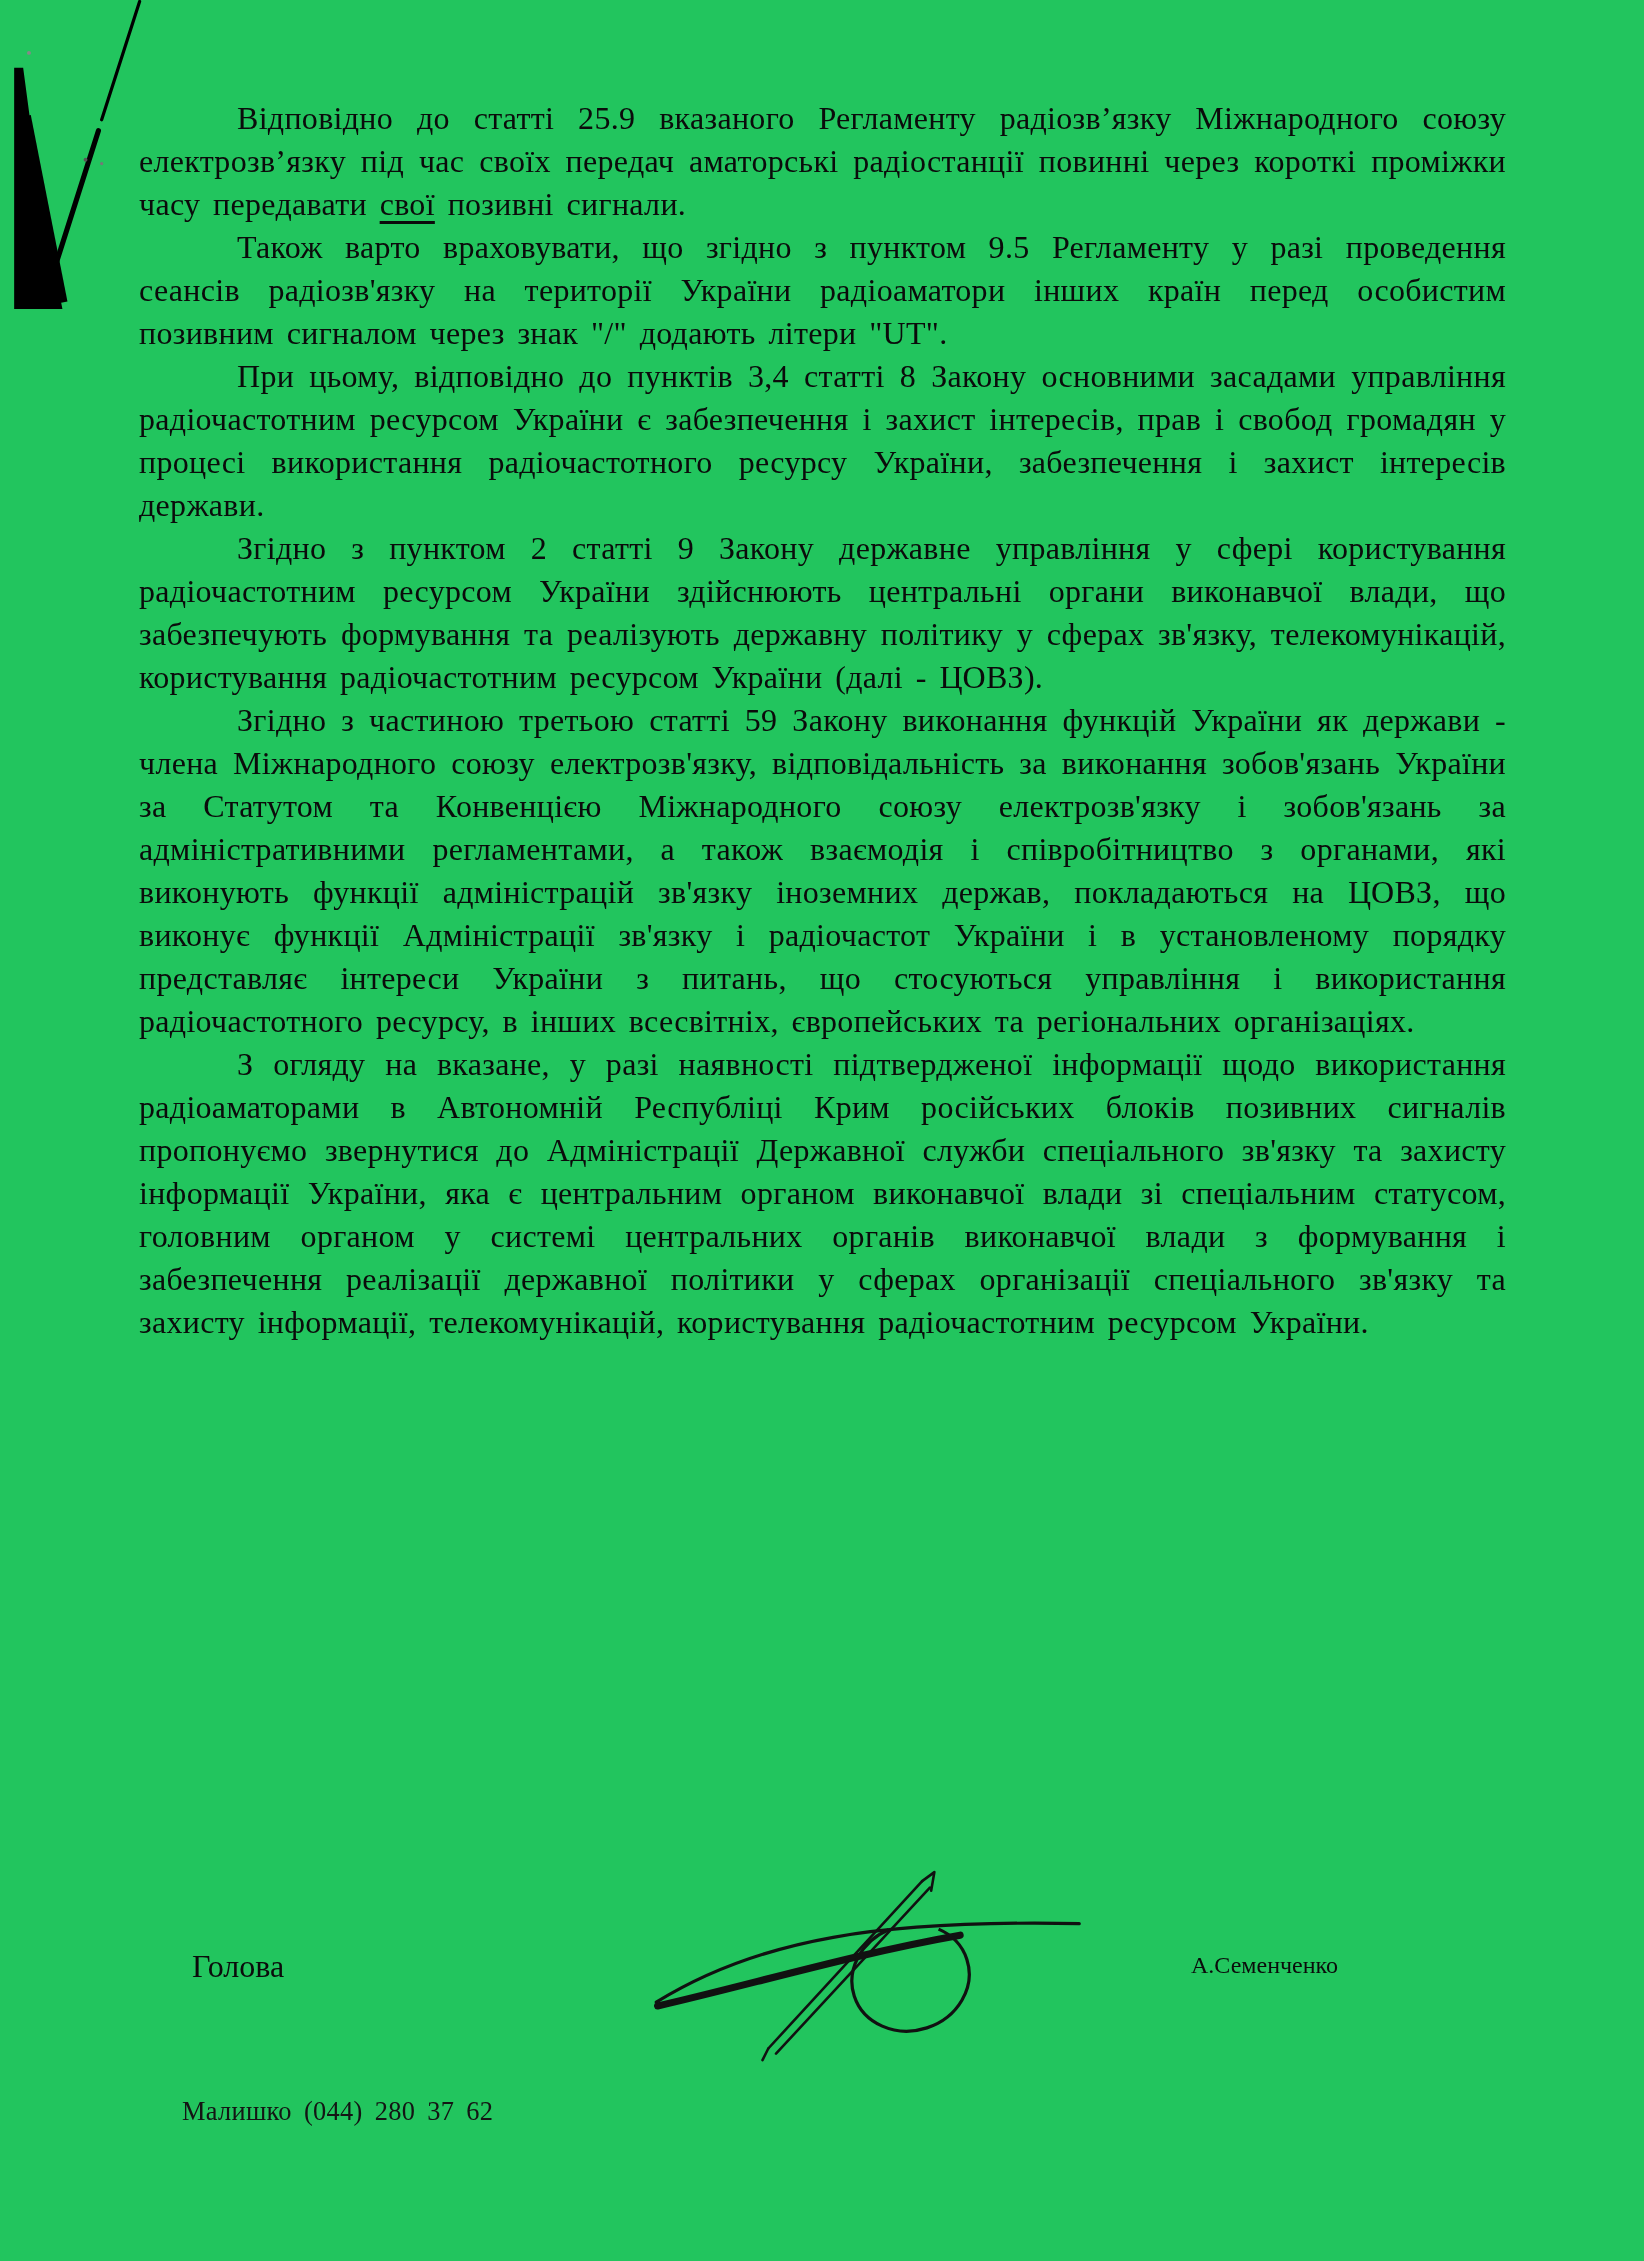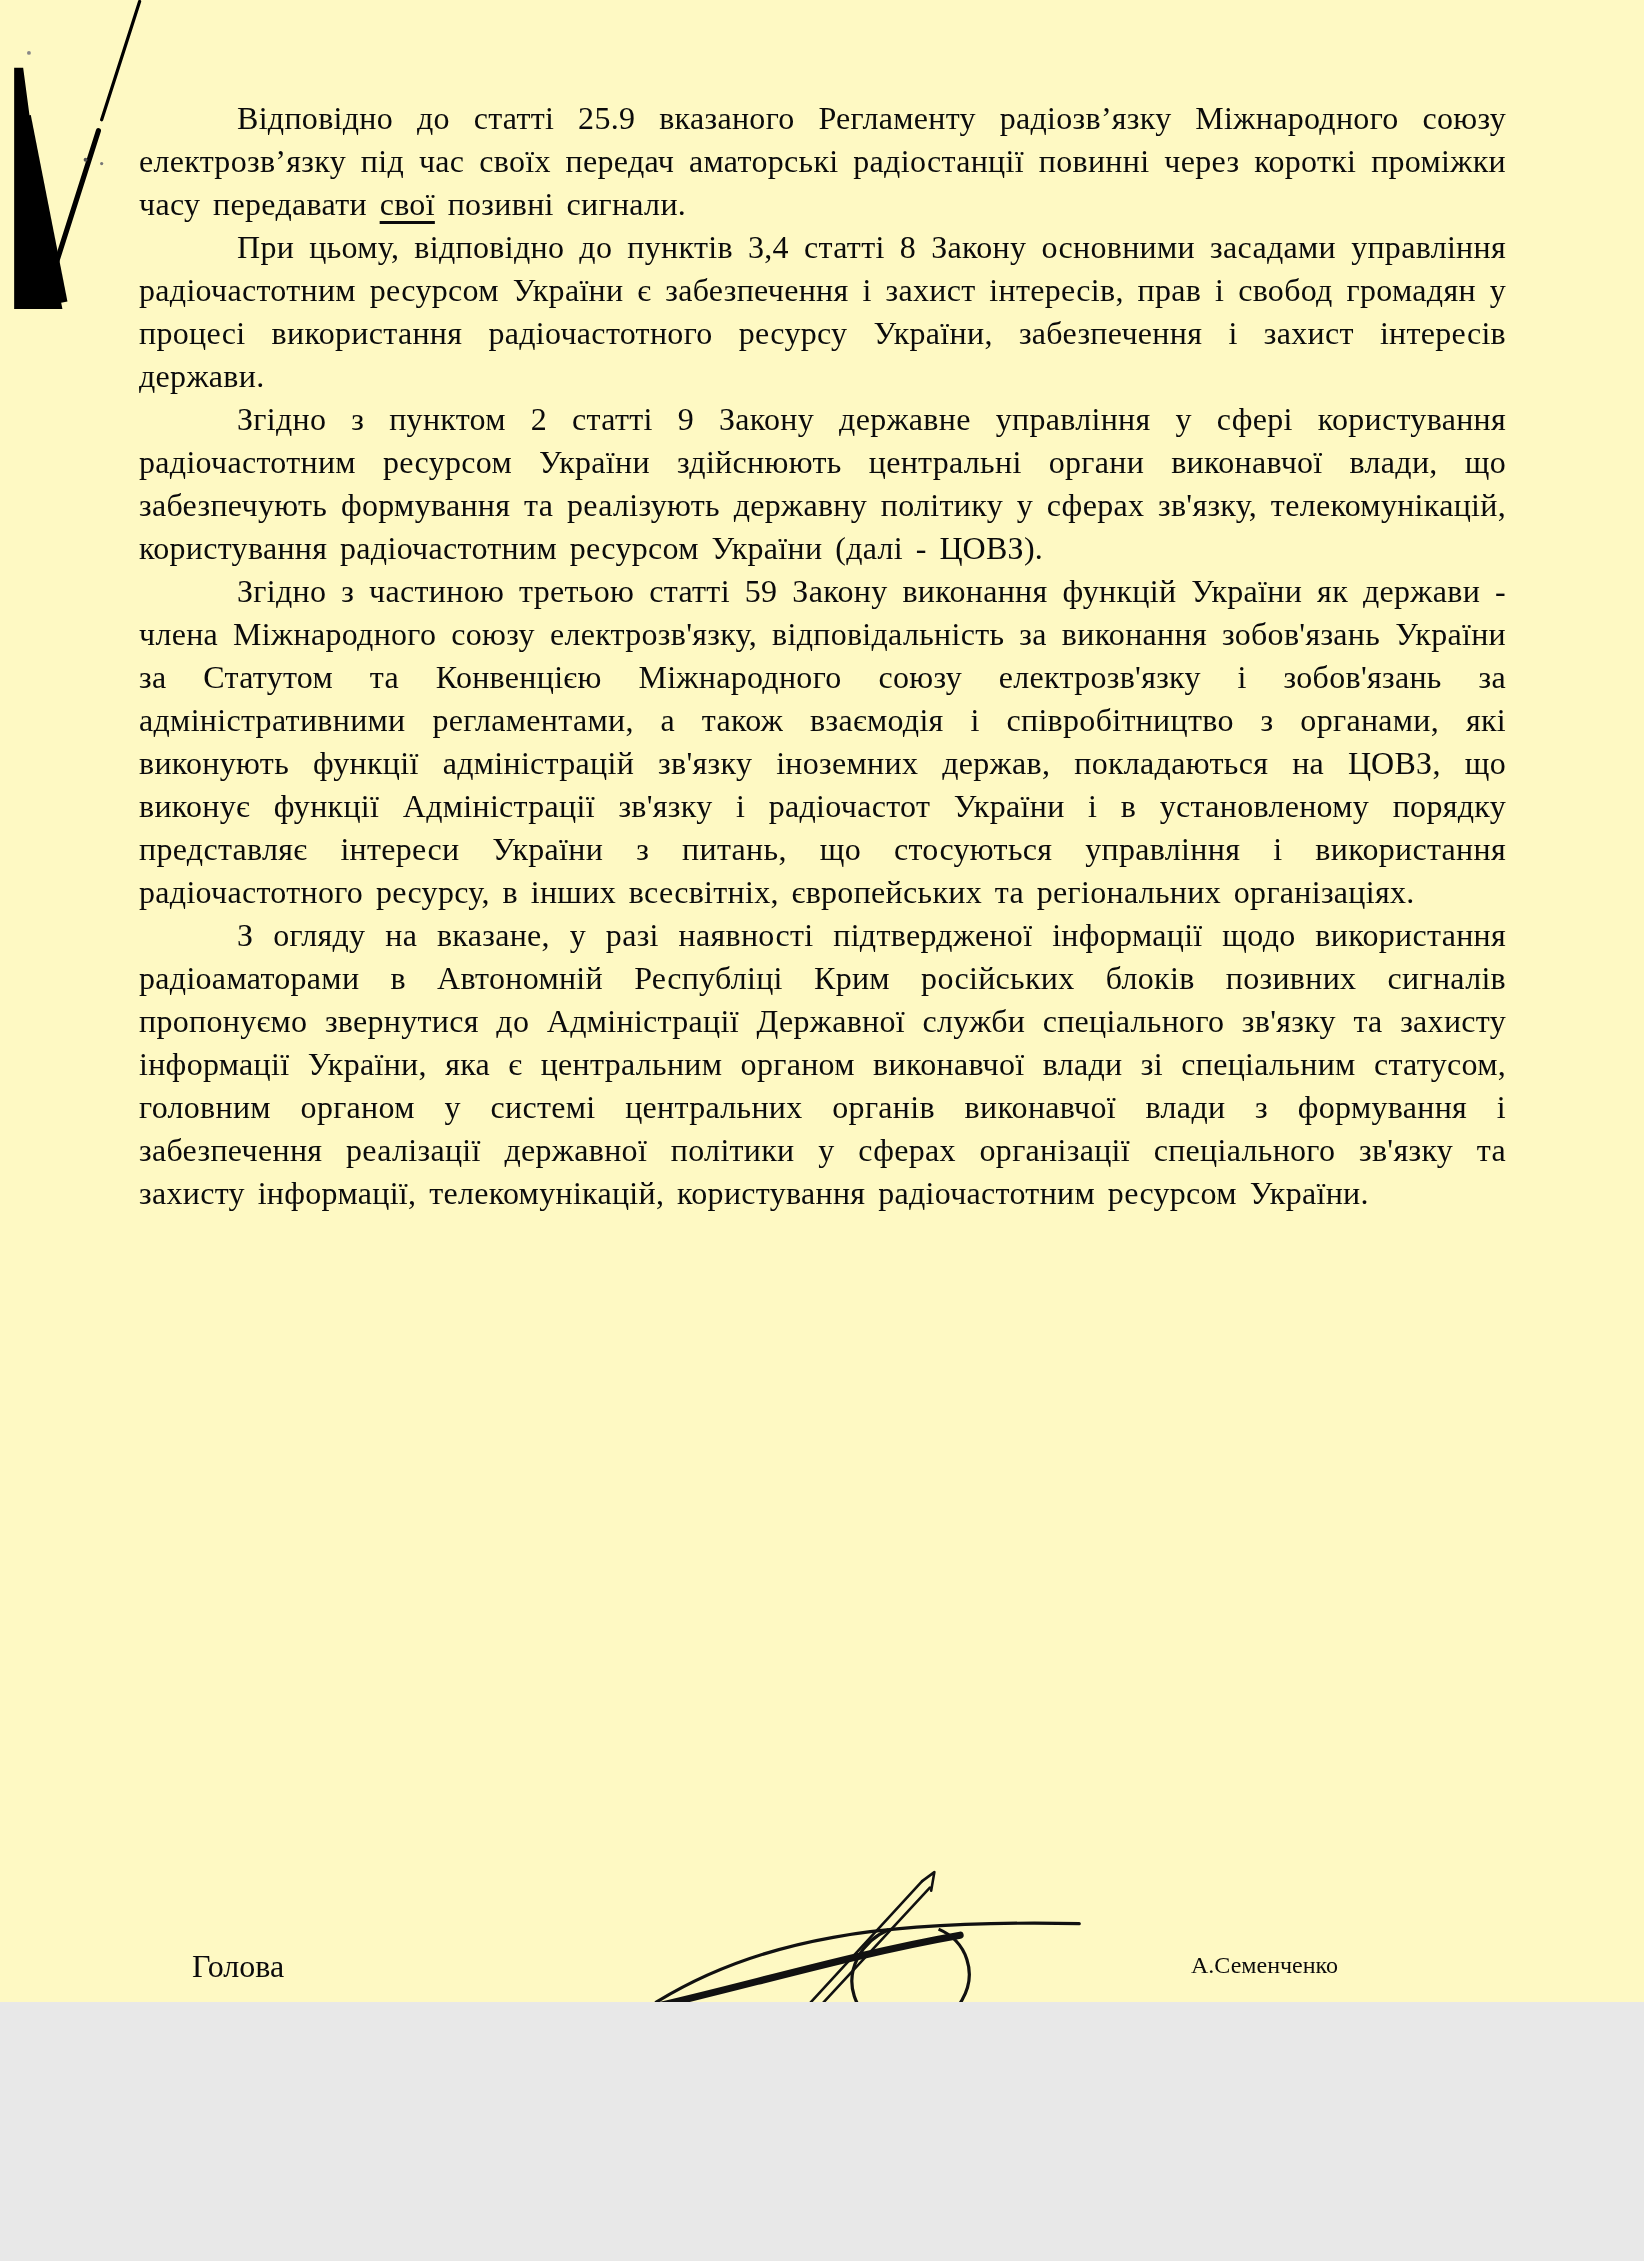--- a/index.html
+++ b/index.html
@@ -3,22 +3,22 @@
 <meta charset="utf-8">
 <style>
   html, body {
     margin: 0;
     padding: 0;
     background: #e8e8e8;
   }
   .page {
     position: relative;
     width: 1644px;
-    height: 2002px;
-    background: #fef9c3;
+    height: 2261px;
+    background: #22c55e;
     overflow: hidden;
     font-family: "Liberation Serif", "DejaVu Serif", serif;
     color: #0b0b0b;
   }
   .doc-body {
     position: absolute;
     left: 139px;
     top: 97px;
     width: 1367px;
     font-size: 32px;
@@ -93,20 +93,21 @@
     <line x1="40" y1="180" x2="97" y2="470" stroke="#000" stroke-width="16"></line>
     <line x1="80" y1="432" x2="153" y2="203" stroke="#000" stroke-width="8" stroke-linecap="round"></line>
     <line x1="158" y1="186" x2="217" y2="2" stroke="#000" stroke-width="5" stroke-linecap="round"></line>
     <circle cx="133" cy="248" r="3" fill="#555"></circle>
     <circle cx="158" cy="254" r="2.5" fill="#777"></circle>
     <circle cx="45" cy="82" r="3" fill="#888"></circle>
   </svg>
 
   <div class="doc-body">
     <p><span>Відповідно до статті 25.9 вказаного Регламенту радіозв’язку Міжнародного союзу електрозв’язку під час своїх передач аматорські радіостанції повинні через короткі проміжки часу передавати </span><span class="u-solid">свої</span><span> позивні сигнали.</span></p>
+    <p><span>Також варто враховувати, що згідно з пунктом 9.5 Регламенту у разі проведення сеансів радіозв'язку на території України радіоаматори інших країн перед особистим позивним сигналом через знак "/" додають літери "UT".</span></p>
     <p><span>При цьому, відповідно до пунктів 3,4 статті 8 Закону основними засадами управління радіочастотним ресурсом України є забезпечення і захист інтересів, прав і свобод громадян у процесі використання радіочастотного ресурсу України, забезпечення і захист інтересів держави.</span></p>
     <p><span>Згідно з пунктом 2 статті 9 Закону державне управління у сфері користування радіочастотним ресурсом України здійснюють центральні органи виконавчої влади, що забезпечують формування та реалізують державну політику у сферах зв'язку, телекомунікацій, користування радіочастотним ресурсом України (далі - ЦОВЗ).</span></p>
     <p><span>Згідно з частиною третьою статті 59 Закону  виконання функцій України як держави - члена Міжнародного союзу електрозв'язку, відповідальність за виконання зобов'язань України за Статутом та Конвенцією Міжнародного союзу елект</span><span class="u-dashed">розв'язку і зобов'язань</span><span> за адміністративними регламентами, а також взаємодія і співробітництво з органами, які виконують функції адміністрацій зв'язку іноземних держав, покладаються на ЦОВЗ, що виконує функції Адміністрації зв'язку і радіочастот України і в установленому порядку представляє інтереси України з питань, що стосуються управління і використання радіочастотного ресурсу, в інших всесвітніх, європейських та регіональних організаціях.</span></p>
     <p><span>З огляду на вказане, у разі наявності підтвердженої інформації щодо використання радіоаматорами в Автономній Республіці Крим російських блоків позивних сигналів пропонуємо звернутися до Адміністрації Державної служби спеціального зв'язку та захисту інформації України, яка є центральним органом виконавчої влади зі спеціальним статусом, головним органом у системі центральних органів виконавчої влади з формування і забезпечення реалізації державної політики у сферах організації спеціального зв'язку та захисту інформації, телекомунікацій, користування радіочастотним ресурсом України.</span></p>
   </div>
 
   <div class="signatory-title">Голова</div>
 
   <svg class="signature-svg" width="580" height="309" viewBox="0 0 900 480">
 

